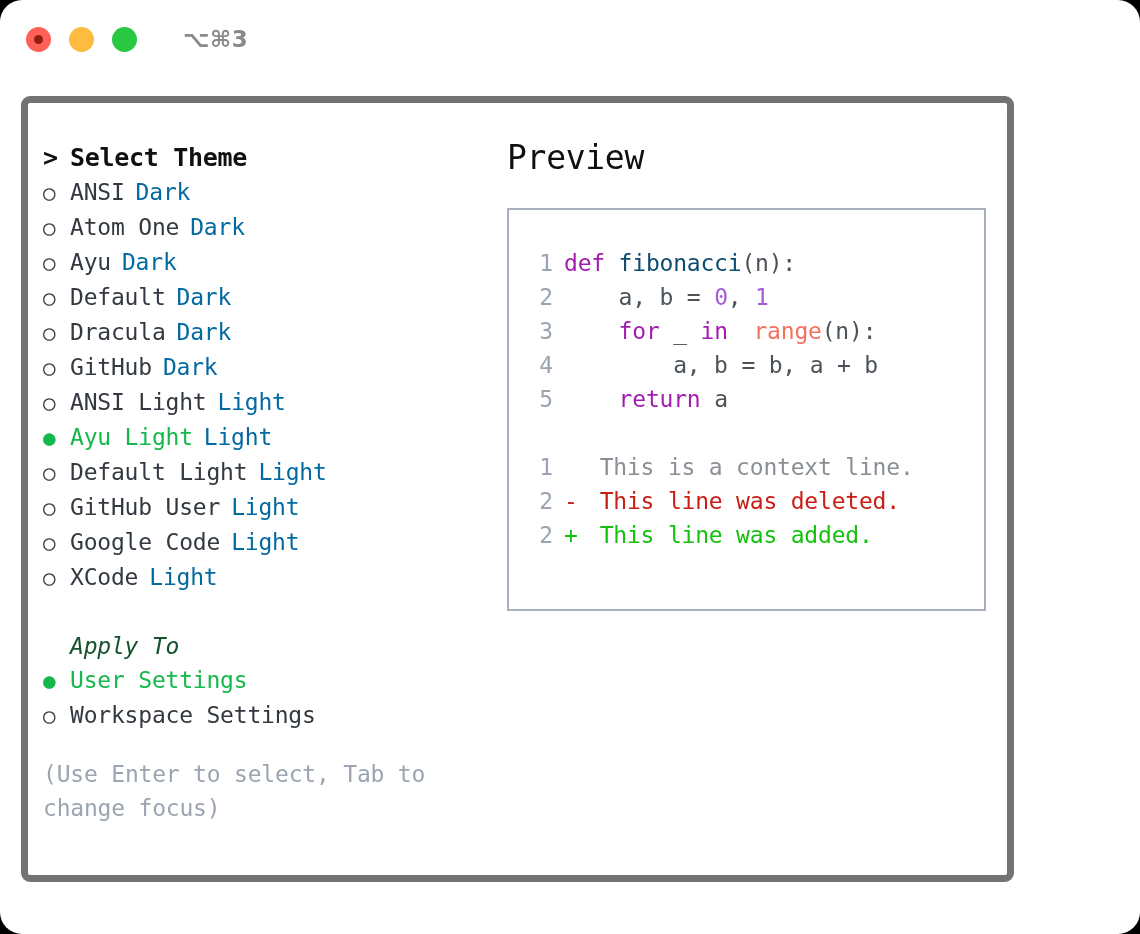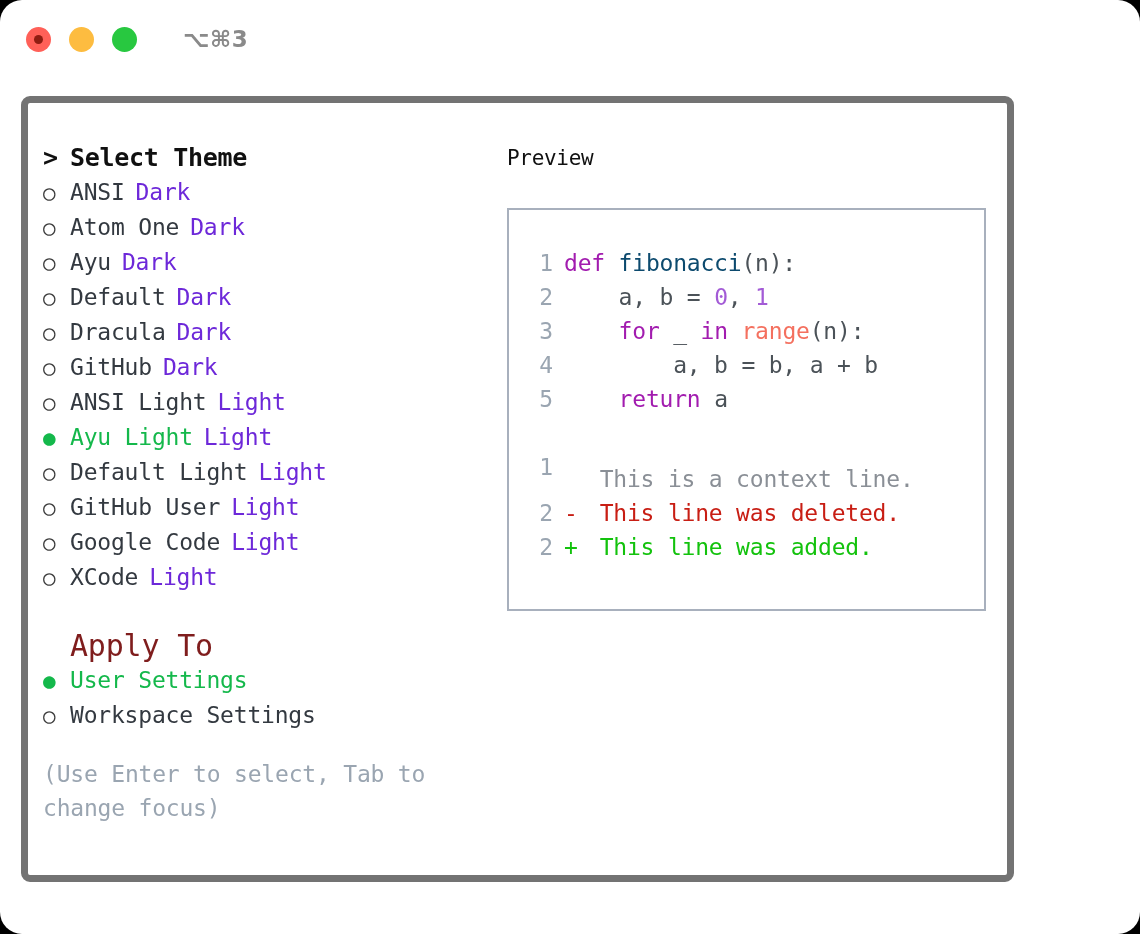--- a/index.html
+++ b/index.html
@@ -122,47 +122,48 @@
     display: inline-block;
     width: 27px;
     flex: 0 0 27px;
     font-size: 21px;
     color: #3d3d3d;
   }
   .opt.selected .bullet { color: #14b84b; }
   .opt-label { color: #333940; }
   .opt.selected .opt-label { color: #14b84b; }
   .opt-tag {
-    color: #6d28d9;
+    color: #0369a1;
     margin-left: 11px;
   }
 
   .group-spacer { height: 34px; }
 
   .group-header {
-    font-size: 30px;
-    color: #7f1d1d;
+    font-size: 23px;
+    color: #14532d;
     line-height: 34px;
     padding-left: 27px;
     white-space: nowrap;
     letter-spacing: -0.2px;
+    font-style: italic;
   }
 
   .hint {
     margin-top: 24px;
     font-size: 23px;
     line-height: 34px;
     color: #9aa5b1;
     width: 410px;
     letter-spacing: -0.2px;
   }
 
   
   .preview-title {
-    font-size: 21px;
+    font-size: 33px;
     color: #101010;
     line-height: 34px;
     letter-spacing: -0.3px;
   }
   .preview-box {
     margin-top: 33px;
     width: 479px;
     height: 403px;
     border: 2px solid #a8b0bd;
     box-sizing: border-box;
@@ -182,24 +183,24 @@
     width: 26px;
     flex: 0 0 26px;
     text-align: right;
     margin-right: 11px;
   }
   .blank-line { height: 34px; }
 
   .tok-kw   { color: #a21caf; }
   .tok-fn   { color: #0c4a6e; }
   .tok-num  { color: #a35bd6; }
-  .tok-call { color: #f4705f; }
+  .tok-call { color: #f4705f; margin-left: 12px; }
   .tok-txt  { color: #4b5258; }
 
-  .dif-ctx  { color: #8a8f96; margin-top: 12px; }
+  .dif-ctx  { color: #8a8f96; }
   .dif-del  { color: #c81e14; }
   .dif-add  { color: #13c20d; }
   .mark { width: 22px; flex: 0 0 22px; display: inline-block; }
 </style>
 </head>
 <body>
 
 <div class="window">
 
   <div class="titlebar">

